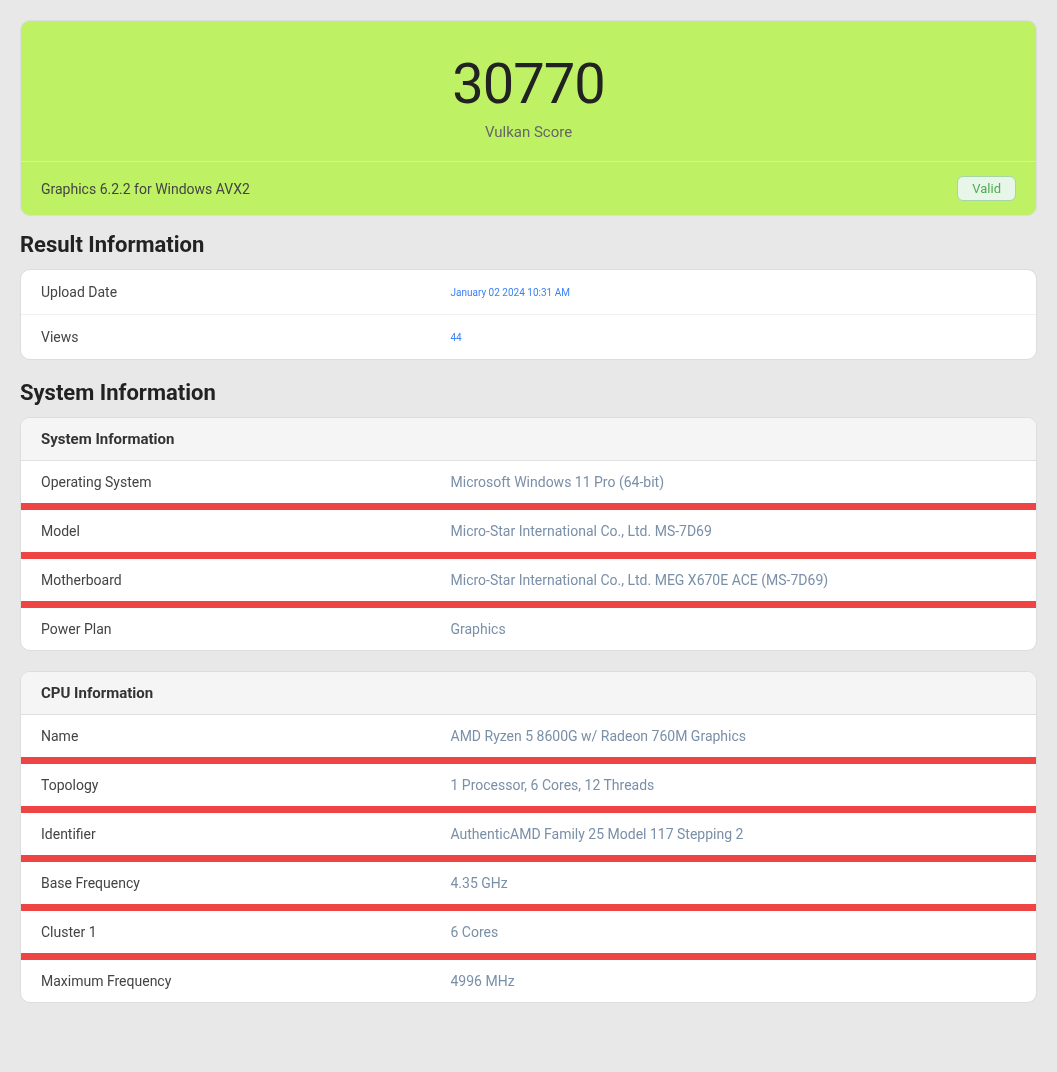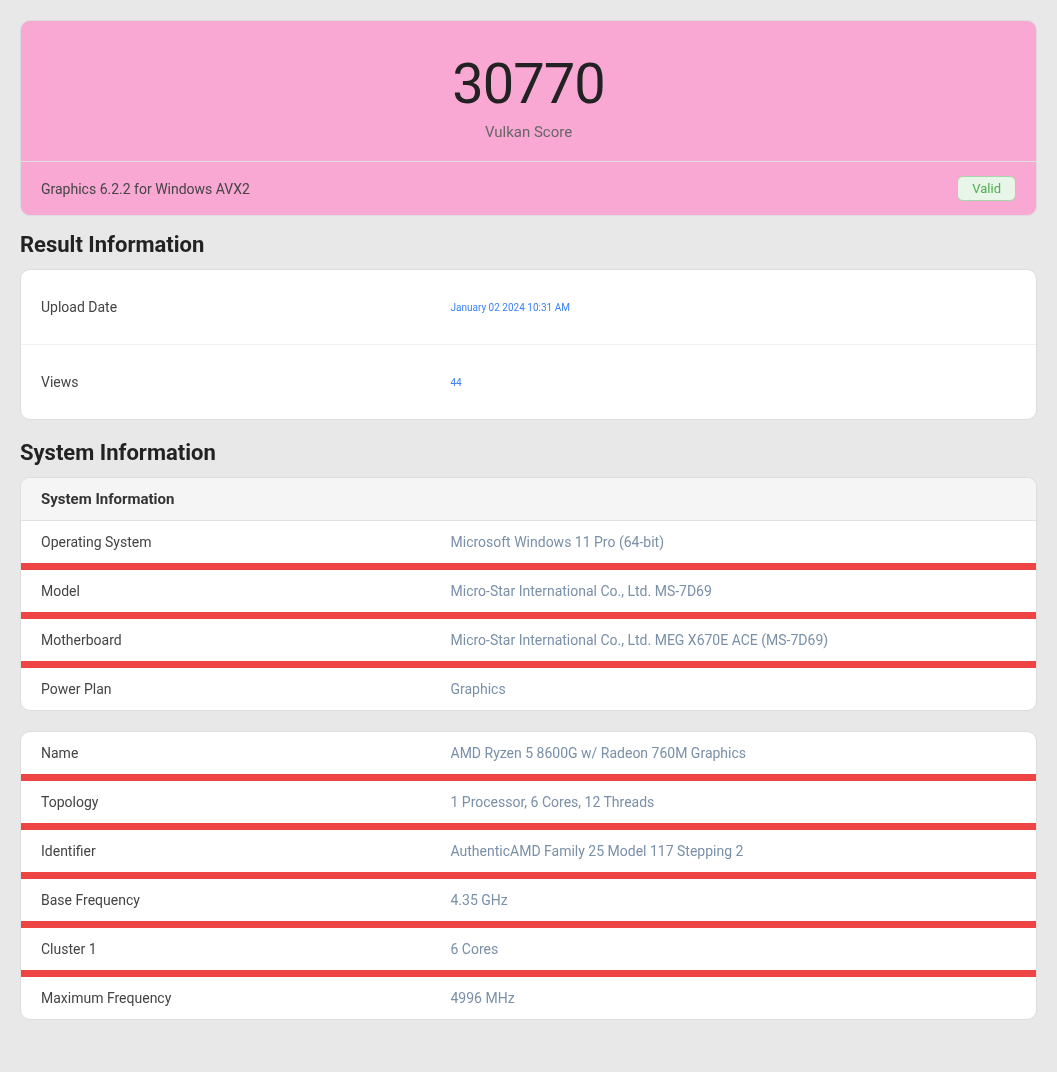--- a/index.html
+++ b/index.html
@@ -11,21 +11,21 @@
     body {
       background-color: #e8e8e8;
       font-family: -apple-system, BlinkMacSystemFont, 'Segoe UI', Roboto, sans-serif;
       color: #333;
       padding: 20px;
       width: 1057px;
       min-height: 1072px;
     }
 
     .score-card {
-      background: #f9a8d4;
+      background: #bef264;
       border-radius: 10px;
       border: 1px solid #ddd;
       margin-bottom: 16px;
       overflow: hidden;
     }
 
     .score-section {
       padding: 30px 20px 20px;
       text-align: center;
       border-bottom: 1px solid #e0e0e0;
@@ -116,21 +116,21 @@
       background: #fff;
       border-radius: 10px;
       border: 1px solid #ddd;
       margin-bottom: 20px;
       overflow: hidden;
     }
 
     .result-row {
       display: flex;
       align-items: center;
-      padding: 29px 20px;
+      padding: 14px 20px;
       border-bottom: 1px solid #f0f0f0;
     }
 
     .result-row:last-child {
       border-bottom: none;
     }
 
     .result-label {
       flex: 0 0 42%;
       font-size: 14px;
@@ -186,20 +186,21 @@
     <div class="info-label">Motherboard</div>
     <div class="info-value">Micro-Star International Co., Ltd. MEG X670E ACE (MS-7D69)</div>
   </div>
   <div class="info-row">
     <div class="info-label">Power Plan</div>
     <div class="info-value">Graphics</div>
   </div>
 </div>
 
 <div class="info-card">
+  <div class="info-card-header">CPU Information</div>
   <div class="info-row">
     <div class="info-label">Name</div>
     <div class="info-value">AMD Ryzen 5 8600G w/ Radeon 760M Graphics</div>
   </div>
   <div class="info-row">
     <div class="info-label">Topology</div>
     <div class="info-value">1 Processor, 6 Cores, 12 Threads</div>
   </div>
   <div class="info-row">
     <div class="info-label">Identifier</div>

